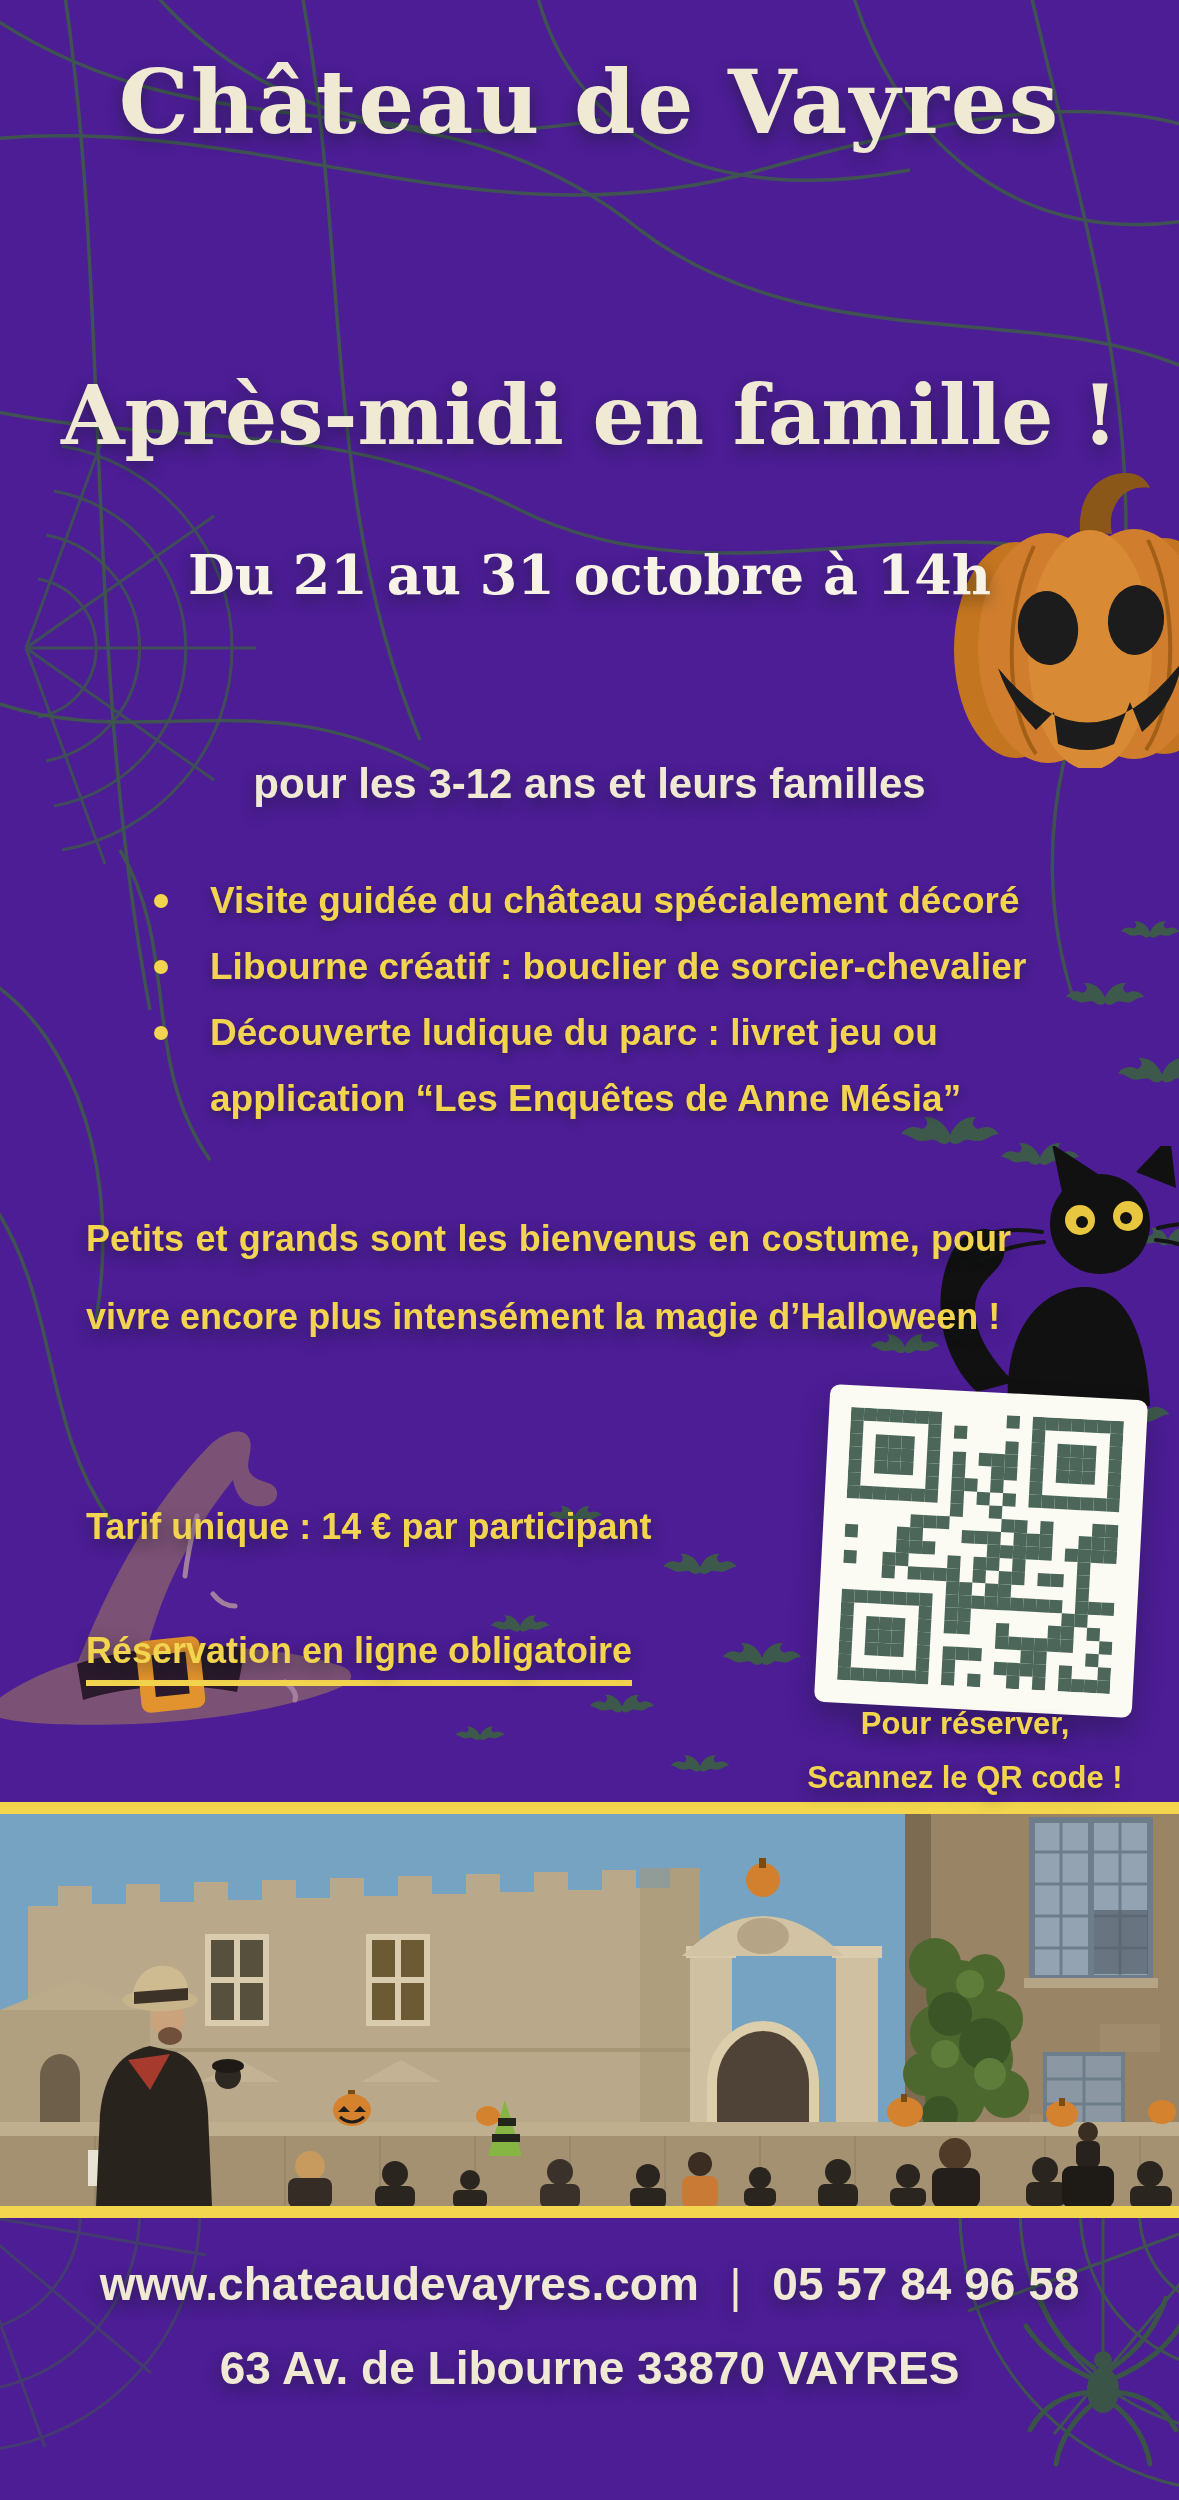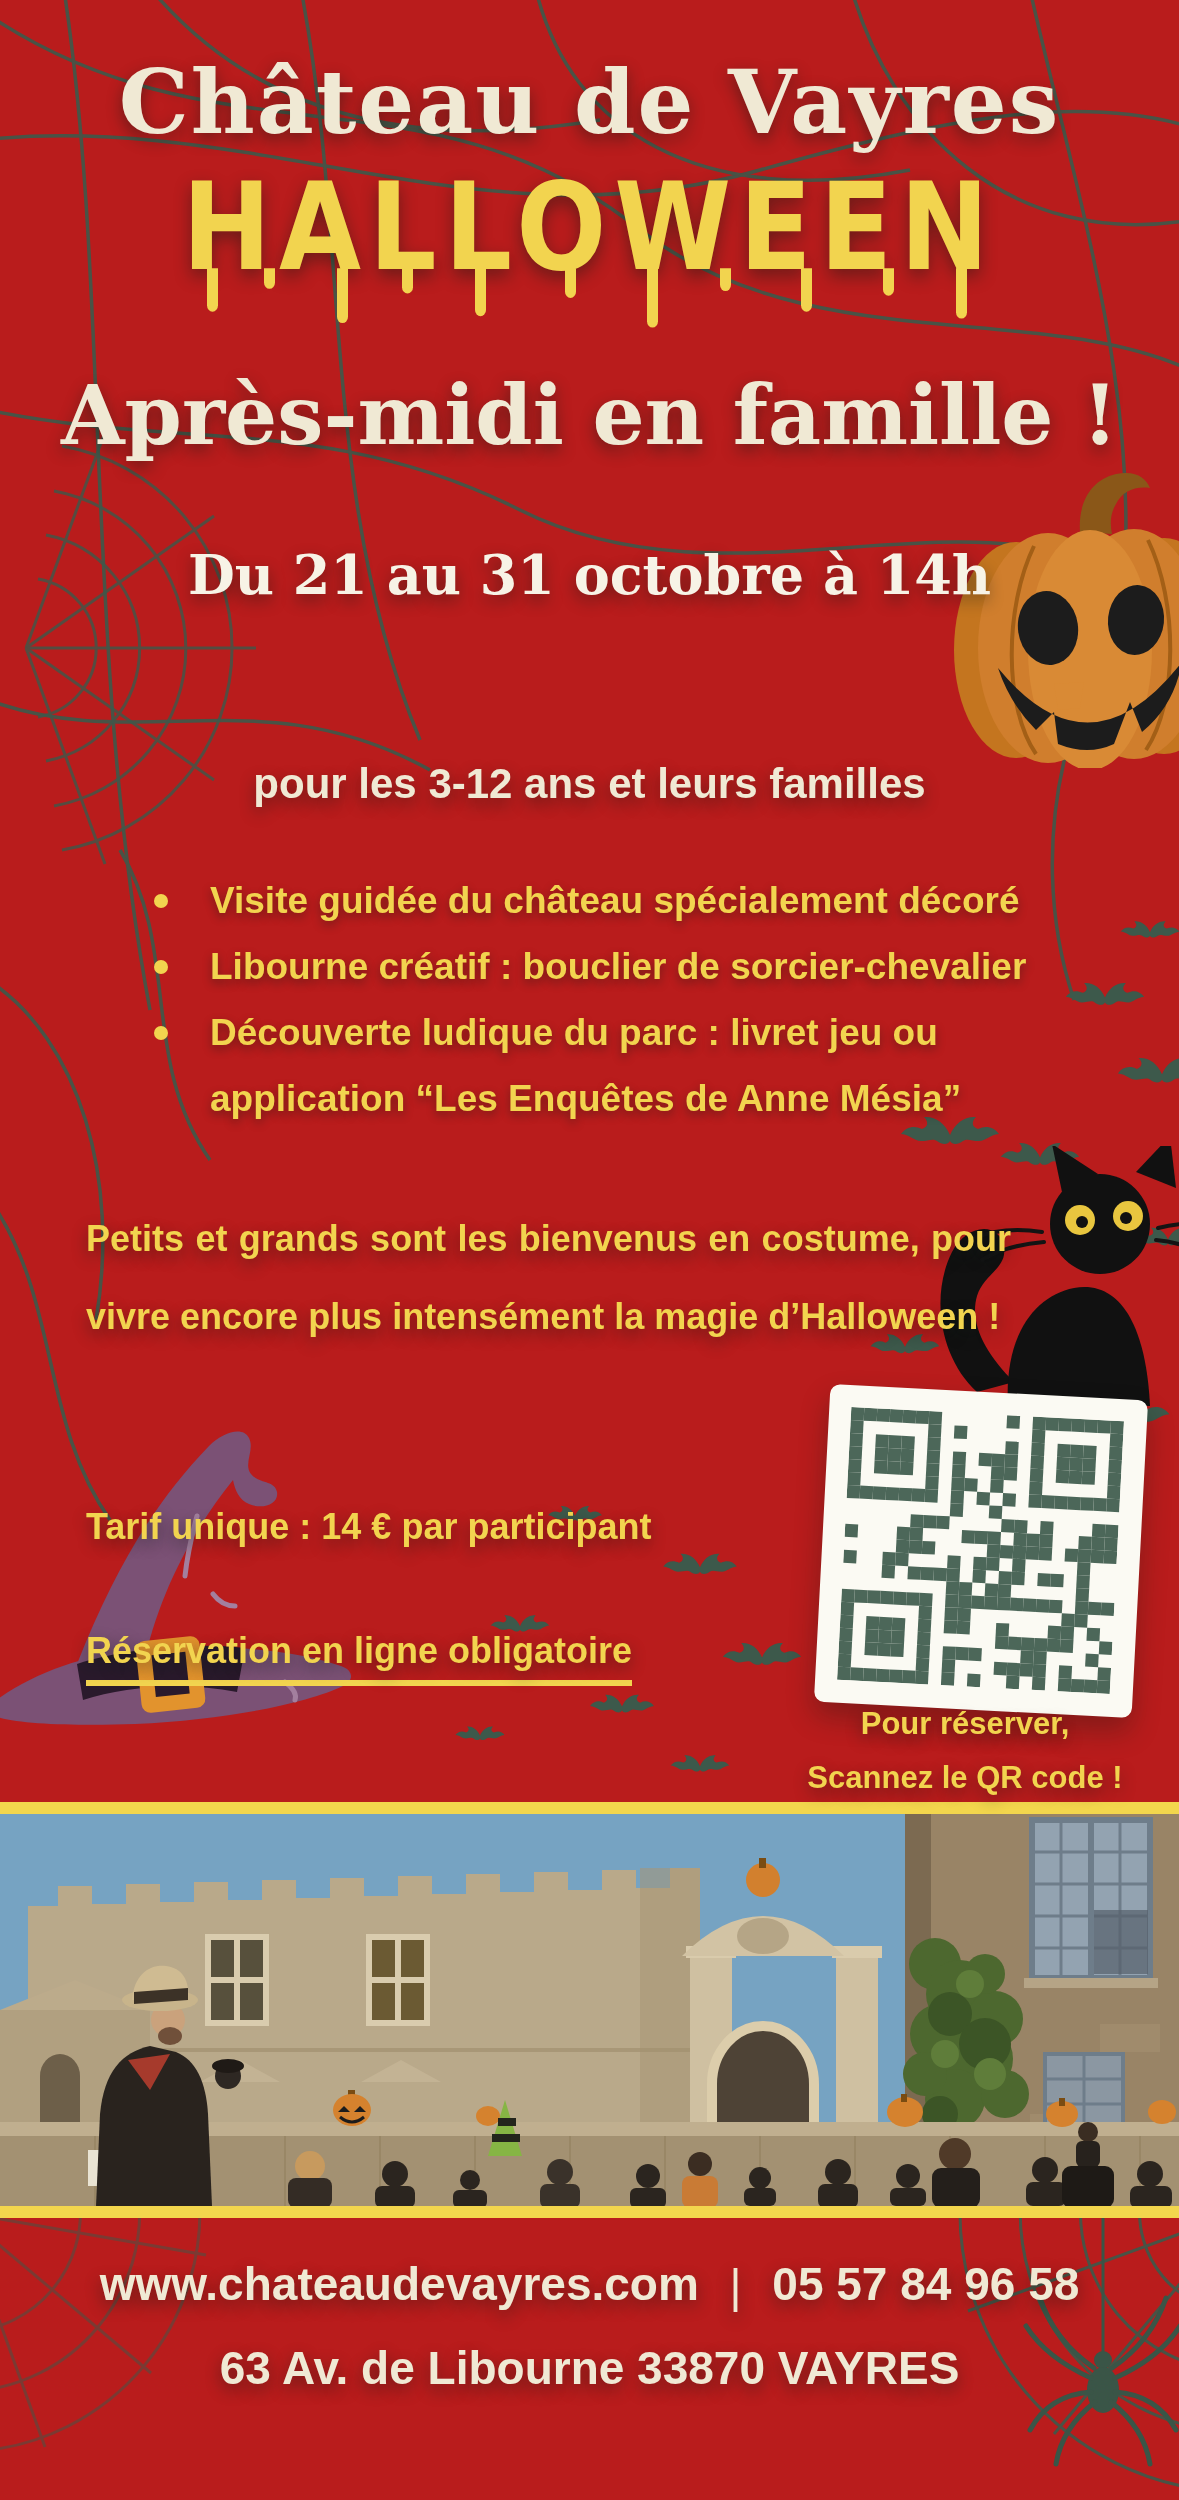--- a/index.html
+++ b/index.html
@@ -1,18 +1,18 @@
 <!DOCTYPE html>
 <html><head>
 <meta charset="utf-8">
 <style>
   html,body{margin:0;padding:0;background:#dfe3df;}
   #poster{
     position:relative;width:1179px;height:2500px;margin:0 auto;
-    background:#b91c1c;overflow:hidden;
+    background:#4c1d95;overflow:hidden;
     font-family:"Liberation Sans",sans-serif;
   }
   .abs{position:absolute;}
   .txt{position:absolute;font-weight:700;line-height:1.15;}
   .center{left:0;width:100%;text-align:center;}
   .cream{color:#f0e9d4;}
   .yellow{color:#f2d44f;}
   .shadow{text-shadow:0 6px 16px rgba(12,26,20,.45);}
 
   .title{top:52px;font-family:"DejaVu Serif",serif;font-size:88px;letter-spacing:2px;}
@@ -202,36 +202,20 @@
     <g stroke="#141414" stroke-width="4" fill="none" stroke-linecap="round">
       <path d="M120,86 C96,82 72,84 52,92"></path>
       <path d="M122,96 C98,98 76,104 60,114"></path>
       <path d="M236,82 C258,76 276,76 296,82"></path>
       <path d="M234,94 C256,96 272,102 286,110"></path>
     </g>
   </svg>
 
   <div class="txt center cream shadow title">Château de Vayres</div>
 
-  <div class="halloween-wrap abs" style="z-index:5;">
-    <div class="halloween">
-      <span>HALLOWEEN</span>
-      <span class="drip" style="left:3%;height:38px;"></span>
-      <span class="drip" style="left:10%;height:18px;"></span>
-      <span class="drip" style="left:19%;height:48px;"></span>
-      <span class="drip" style="left:27%;height:22px;"></span>
-      <span class="drip" style="left:36%;height:42px;"></span>
-      <span class="drip" style="left:47%;height:26px;"></span>
-      <span class="drip" style="left:57%;height:52px;"></span>
-      <span class="drip" style="left:66%;height:20px;"></span>
-      <span class="drip" style="left:76%;height:38px;"></span>
-      <span class="drip" style="left:86%;height:24px;"></span>
-      <span class="drip" style="left:95%;height:44px;"></span>
-    </div>
-  </div>
 
   <div class="txt center cream shadow after-title">Après-midi en famille !</div>
   <div class="txt center shadow date-line z5" style="z-index:5;text-align:center;">Du 21 au 31 octobre à 14h</div>
   <div class="txt center cream shadow intro2">pour les 3-12 ans et leurs familles</div>
 
   <ul class="abs bullets" style="z-index:5;">
     <li>Visite guidée du château spécialement décoré</li>
     <li>Libourne créatif : bouclier de sorcier-chevalier</li>
     <li>Découverte ludique du parc : livret jeu ou application “Les Enquêtes de Anne Mésia”</li>
   </ul>

